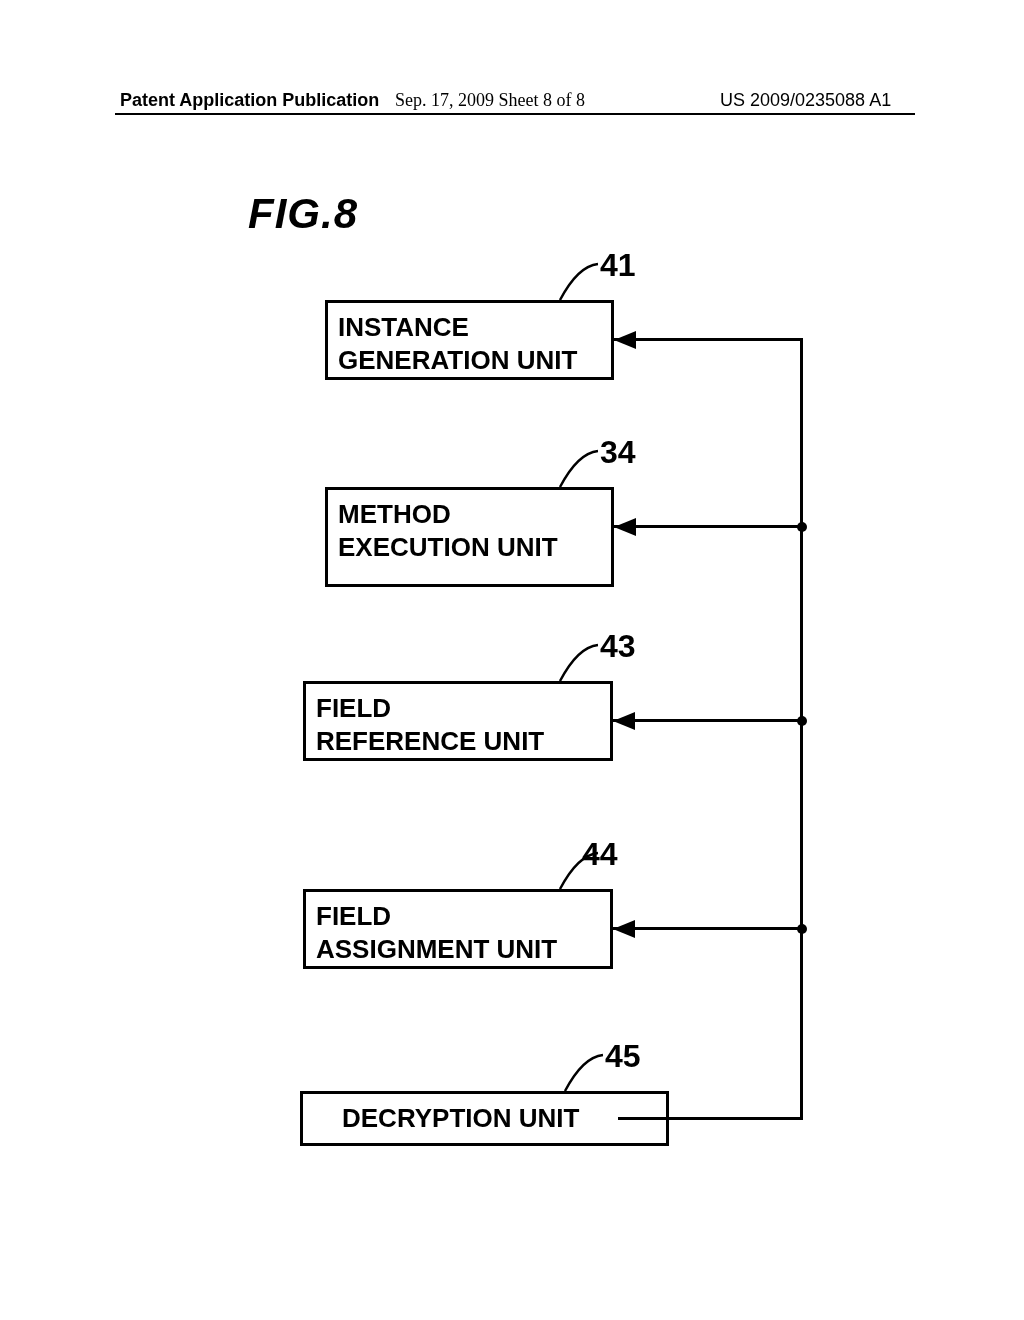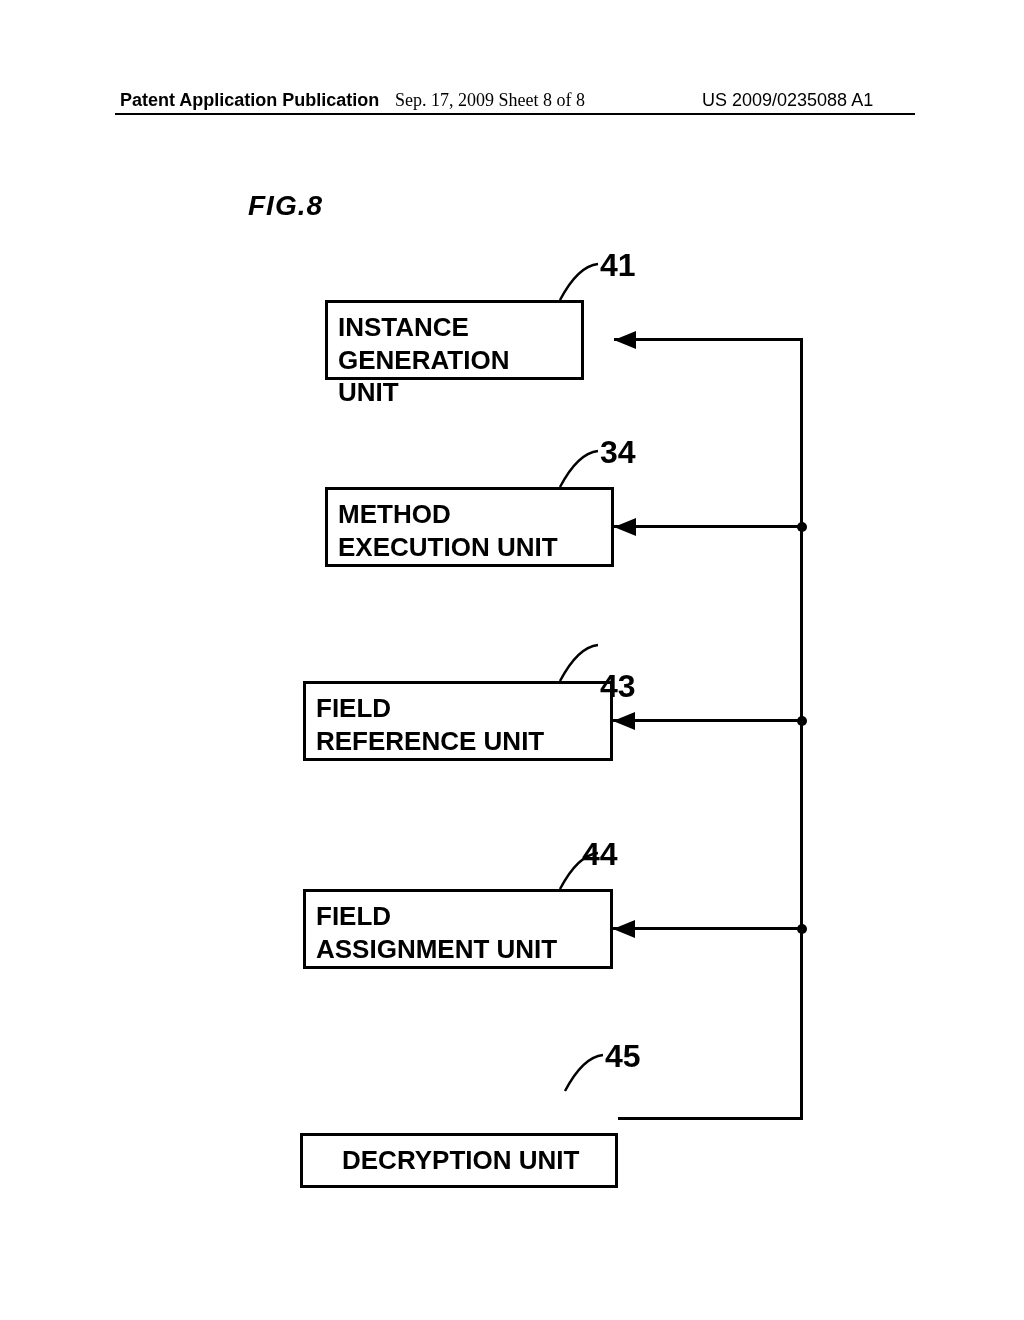--- a/index.html
+++ b/index.html
@@ -26,35 +26,35 @@
       left: 120px;
       font-weight: bold;
     }
     .header-center {
       position: absolute;
       left: 395px;
       font-family: Liberation Serif, serif;
     }
     .header-right {
       position: absolute;
-      left: 702px;
+      left: 720px;
     }
     .hr-line {
       position: absolute;
       top: 113px;
       left: 115px;
       width: 800px;
       height: 1.5px;
       background: black;
     }
     .fig-label {
       position: absolute;
       top: 190px;
       left: 248px;
-      font-size: 28px;
+      font-size: 42px;
       font-weight: bold;
       font-style: italic;
       letter-spacing: 1px;
     }
     .diagram {
       position: absolute;
       top: 260px;
       left: 270px;
       width: 600px;
       height: 980px;
@@ -113,57 +113,57 @@
   <span class="header-left">Patent Application Publication</span>
   <span class="header-center">Sep. 17, 2009  Sheet 8 of 8</span>
   <span class="header-right">US 2009/0235088 A1</span>
 </div>
 <div class="hr-line"></div>
 
 <div class="fig-label">FIG.8</div>
 
 <div class="diagram">
 
-  <div class="box" style="left:55px; top:40px; width:259px; height:80px;">
+  <div class="box" style="left:55px; top:40px; width:289px; height:80px;">
     <span style="white-space: pre-line;">INSTANCE
 GENERATION UNIT</span>
   </div>
   <svg class="ref-leader" style="left:280px; top:0px;" width="60" height="45">
     <path d="M 48 4 Q 28 6 10 40" stroke="black" stroke-width="2.5" fill="none"></path>
   </svg>
   <div class="ref-num" style="left:330px; top:-13px;">41</div>
 
-  <div class="box" style="left:55px; top:227px; width:289px; height:80px;">
+  <div class="box" style="left:55px; top:227px; width:289px; height:100px;">
     <span style="white-space: pre-line;">METHOD
 EXECUTION UNIT</span>
   </div>
   <svg class="ref-leader" style="left:280px; top:187px;" width="60" height="45">
     <path d="M 48 4 Q 28 6 10 40" stroke="black" stroke-width="2.5" fill="none"></path>
   </svg>
   <div class="ref-num" style="left:330px; top:174px;">34</div>
 
   <div class="box" style="left:33px; top:421px; width:310px; height:80px;">
     <span style="white-space: pre-line;">FIELD
 REFERENCE UNIT</span>
   </div>
   <svg class="ref-leader" style="left:280px; top:381px;" width="60" height="45">
     <path d="M 48 4 Q 28 6 10 40" stroke="black" stroke-width="2.5" fill="none"></path>
   </svg>
-  <div class="ref-num" style="left:330px; top:368px;margin-top:40px;">43</div>
+  <div class="ref-num" style="left:330px; top:368px;">43</div>
 
   <div class="box" style="left:33px; top:629px; width:310px; height:80px;">
     <span style="white-space: pre-line;">FIELD
 ASSIGNMENT UNIT</span>
   </div>
   <svg class="ref-leader" style="left:280px; top:589px;" width="60" height="45">
     <path d="M 48 4 Q 28 6 10 40" stroke="black" stroke-width="2.5" fill="none"></path>
   </svg>
   <div class="ref-num" style="left:312px; top:576px;">44</div>
 
-  <div class="box" style="left:30px; top:873px; width:318px; height:55px;padding-left:39px;">
+  <div class="box" style="left:30px; top:831px; width:369px; height:55px;padding-left:39px;">
     <span style="white-space: pre-line;">DECRYPTION UNIT</span>
   </div>
   <svg class="ref-leader" style="left:285px; top:791px;" width="60" height="45">
     <path d="M 48 4 Q 28 6 10 40" stroke="black" stroke-width="2.5" fill="none"></path>
   </svg>
   <div class="ref-num" style="left:335px; top:778px;">45</div>
 
   <div class="bus-line" style="left:530px; top:78px; height:782px;"></div>
 
   <div class="hconn" style="left:344px; top:78px; width:189px;"></div>

